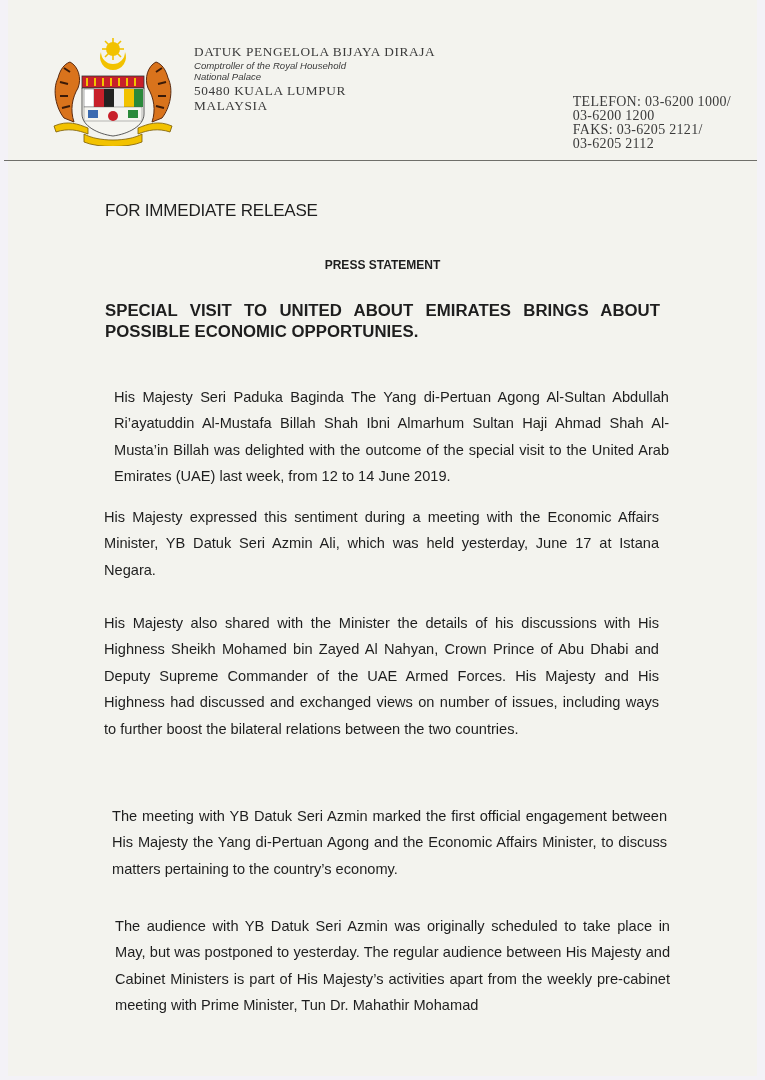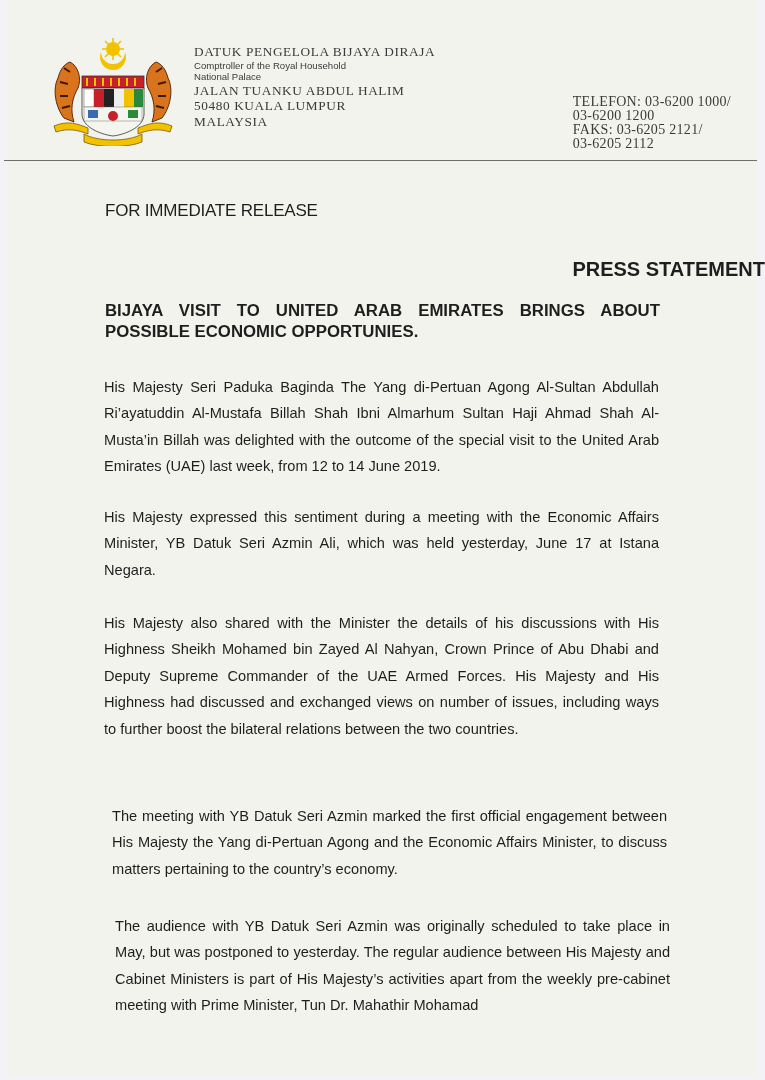--- a/index.html
+++ b/index.html
@@ -18,39 +18,39 @@
     pointer-events: none;
   }
   .letterhead { position: absolute; left: 0; top: 0; width: 765px; height: 165px; padding-left: 12px; }
   .crest { position: absolute; left: 48px; top: 38px; width: 130px; height: 108px; }
   .lh-address {
     position: absolute; left: 194px; top: 44px;
     font-family: "Liberation Serif", serif;
     color: #3a3a3a;
   }
   .lh-line { font-size: 13.3px; line-height: 15.5px; letter-spacing: 0.6px; white-space: nowrap; }
-  .lh-sub { font-family: "Liberation Sans", sans-serif; font-size: 9.6px; line-height: 11.5px; color: #3a3a3a; white-space: nowrap; }
+  .lh-sub { font-family: "Liberation Sans", sans-serif; font-style: italic; font-size: 9.6px; line-height: 11.5px; color: #3a3a3a; white-space: nowrap; }
   .lh-contact {
     position: absolute; right: 46px; top: 95px;
     font-family: "Liberation Serif", serif;
     font-size: 14px; line-height: 14px; color: #3a3a3a;
     text-align: left; letter-spacing: 0.3px;
   }
   .lh-contact .row { white-space: nowrap; }
   .rule {
     position: absolute; left: 4px; top: 160px; width: 753px; height: 1px;
     background: #6f6f6a;
   }
   .release {
     position: absolute; left: 105px; top: 201px;
     font-size: 17px; letter-spacing: -0.2px; text-align: center;
   }
   .title {
     position: absolute; left: 0; width: 765px; top: 258px;
-    text-align: right; font-weight: bold; font-size: 20px;
+    text-align: center; font-weight: bold; font-size: 12px;
   }
   .headline {
     position: absolute; left: 105px; top: 300px; width: 555px;
     font-weight: bold; font-size: 16.8px; line-height: 21px;
     text-align: justify; text-align-last: left;
   }
   .para {
     position: absolute; left: 104px; width: 555px;
     font-size: 14.6px; line-height: 26.4px;
     text-align: justify; color: #1e1e1e;
@@ -103,21 +103,20 @@
 
     <path d="M6 88 C20 82 30 86 40 90 L40 96 C30 92 20 90 8 94z" fill="#f2c200" stroke="#7a5a00" stroke-width="0.8"></path>
     <path d="M124 88 C110 82 100 86 90 90 L90 96 C100 92 110 90 122 94z" fill="#f2c200" stroke="#7a5a00" stroke-width="0.8"></path>
     <path d="M36 96 C50 104 80 104 94 96 L94 104 C80 110 50 110 36 104z" fill="#f2c200" stroke="#7a5a00" stroke-width="0.8"></path>
   </svg>
 
   <div class="lh-address">
     <div class="lh-line">DATUK PENGELOLA BIJAYA DIRAJA</div>
     <div class="lh-sub">Comptroller of the Royal Household</div>
     <div class="lh-sub">National Palace</div>
-    <div class="lh-line">JALAN TUANKU ABDUL HALIM</div>
     <div class="lh-line">50480 KUALA LUMPUR</div>
     <div class="lh-line">MALAYSIA</div>
   </div>
 
   <div class="lh-contact">
     <div class="row">
       <span>TELEFON:</span>
       <span>03-6200 1000/</span>
     </div>
     <div class="row">03-6200 1200</div>
@@ -127,20 +126,20 @@
     </div>
     <div class="row">03-6205 2112</div>
   </div>
 
   <div class="rule"></div>
 </header>
 
 <main>
   <div class="release">FOR IMMEDIATE RELEASE</div>
   <div class="title">PRESS STATEMENT</div>
-  <div class="headline">BIJAYA VISIT TO UNITED ARAB EMIRATES BRINGS ABOUT POSSIBLE ECONOMIC OPPORTUNIES.</div>
+  <div class="headline">SPECIAL VISIT TO UNITED ABOUT EMIRATES BRINGS ABOUT POSSIBLE ECONOMIC OPPORTUNIES.</div>
 
-  <p class="para" style="top:374px;margin:0;">His Majesty Seri Paduka Baginda The Yang di-Pertuan Agong Al-Sultan Abdullah Ri’ayatuddin Al-Mustafa Billah Shah Ibni Almarhum Sultan Haji Ahmad Shah Al-Musta’in Billah was delighted with the outcome of the special visit to the United Arab Emirates (UAE) last week, from 12 to 14 June 2019.</p>
+  <p class="para" style="top:374px;margin:10px;">His Majesty Seri Paduka Baginda The Yang di-Pertuan Agong Al-Sultan Abdullah Ri’ayatuddin Al-Mustafa Billah Shah Ibni Almarhum Sultan Haji Ahmad Shah Al-Musta’in Billah was delighted with the outcome of the special visit to the United Arab Emirates (UAE) last week, from 12 to 14 June 2019.</p>
   <p class="para" style="top:504px;margin:0;">His Majesty expressed this sentiment during a meeting with the Economic Affairs Minister, YB Datuk Seri Azmin Ali, which was held yesterday, June 17 at Istana Negara.</p>
   <p class="para" style="top:610px;margin:0;">His Majesty also shared with the Minister the details of his discussions with His Highness Sheikh Mohamed bin Zayed Al Nahyan, Crown Prince of Abu Dhabi and Deputy Supreme Commander of the UAE Armed Forces. His Majesty and His Highness had discussed and exchanged views on number of issues, including ways to further boost the bilateral relations between the two countries.</p>
   <p class="para" style="top:795px;margin:8px;">The meeting with YB Datuk Seri Azmin marked the first official engagement between His Majesty the Yang di-Pertuan Agong and the Economic Affairs Minister, to discuss matters pertaining to the country’s economy.</p>
   <p class="para" style="top:902px;margin:11px;">The audience with YB Datuk Seri Azmin was originally scheduled to take place in May, but was postponed to yesterday.   The regular audience between His Majesty and Cabinet Ministers is part of His Majesty’s activities apart from the weekly pre-cabinet meeting with Prime Minister, Tun Dr. Mahathir Mohamad</p>
 </main>
 
 </body></html>

